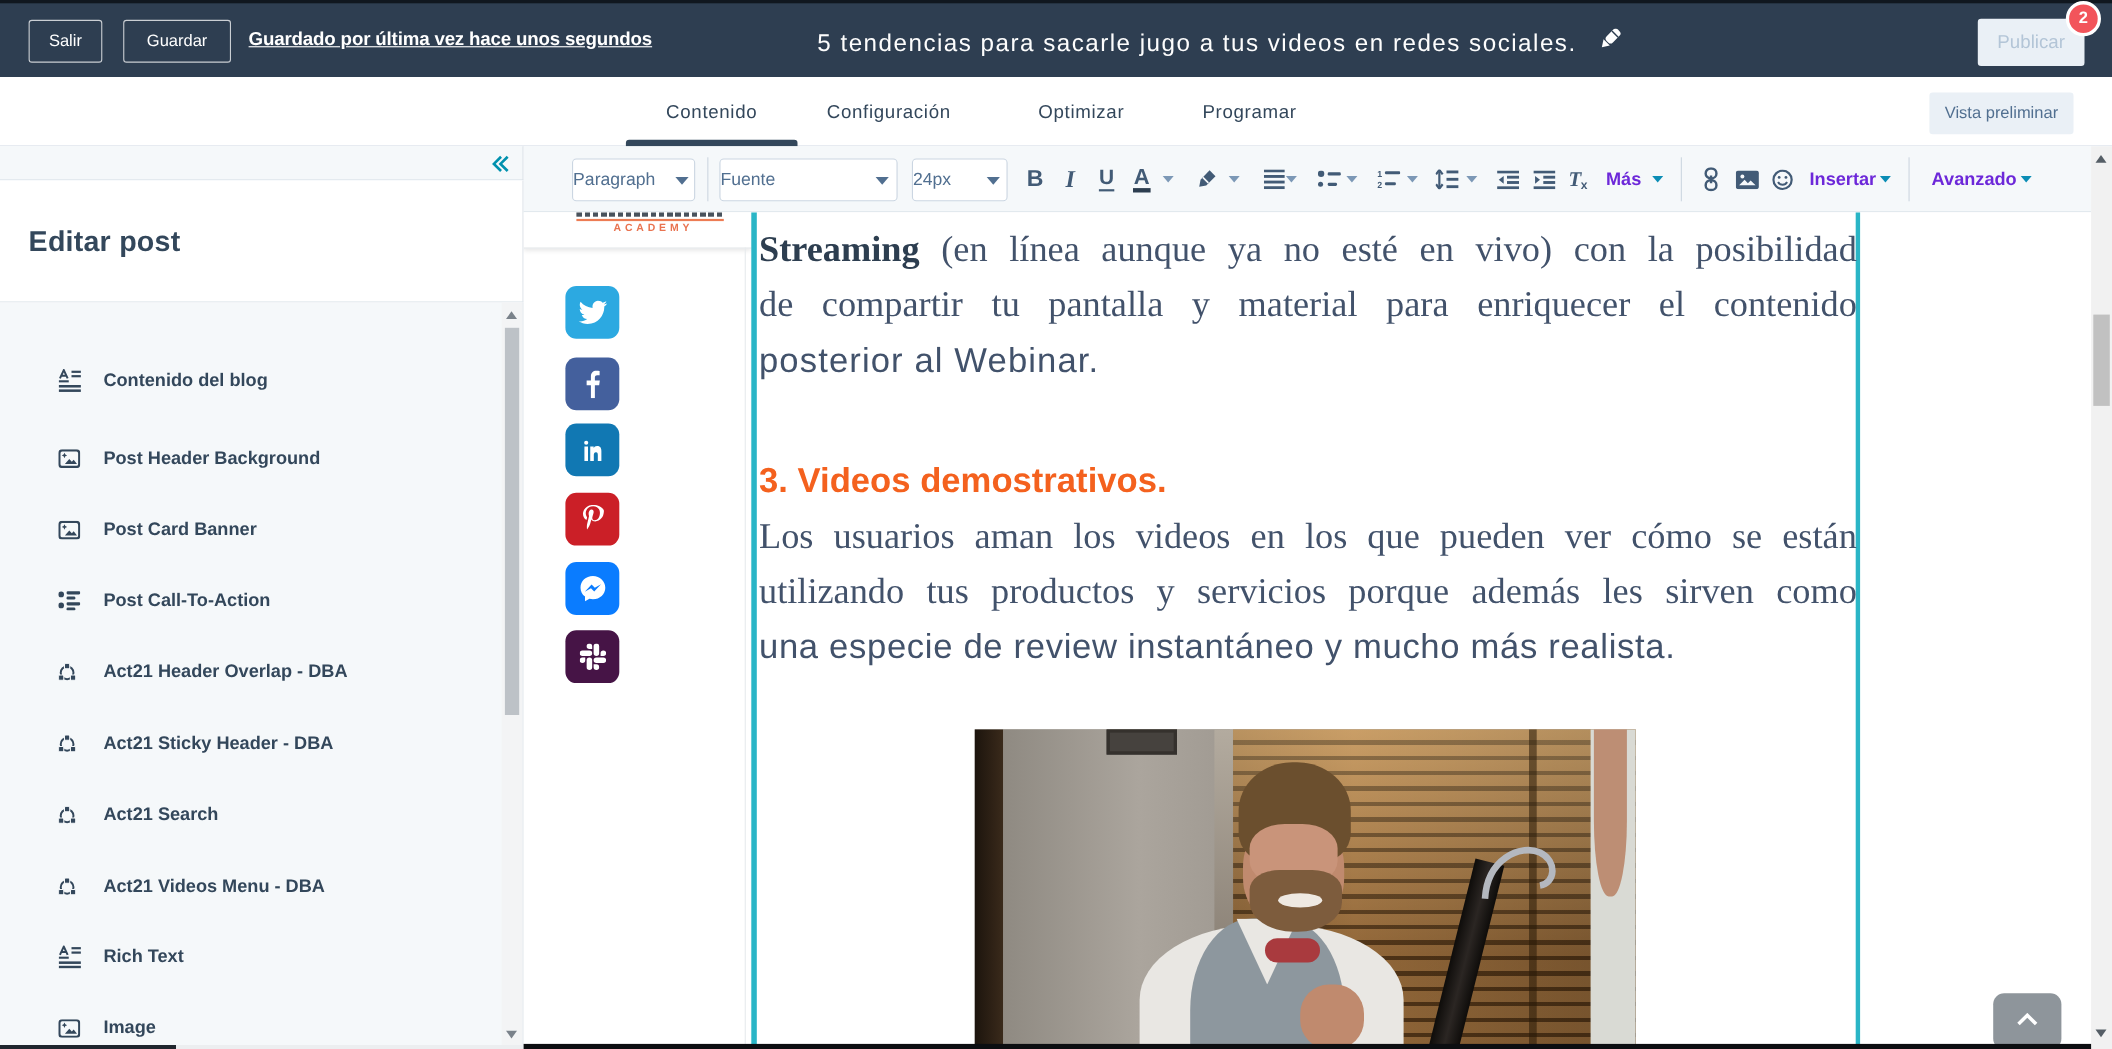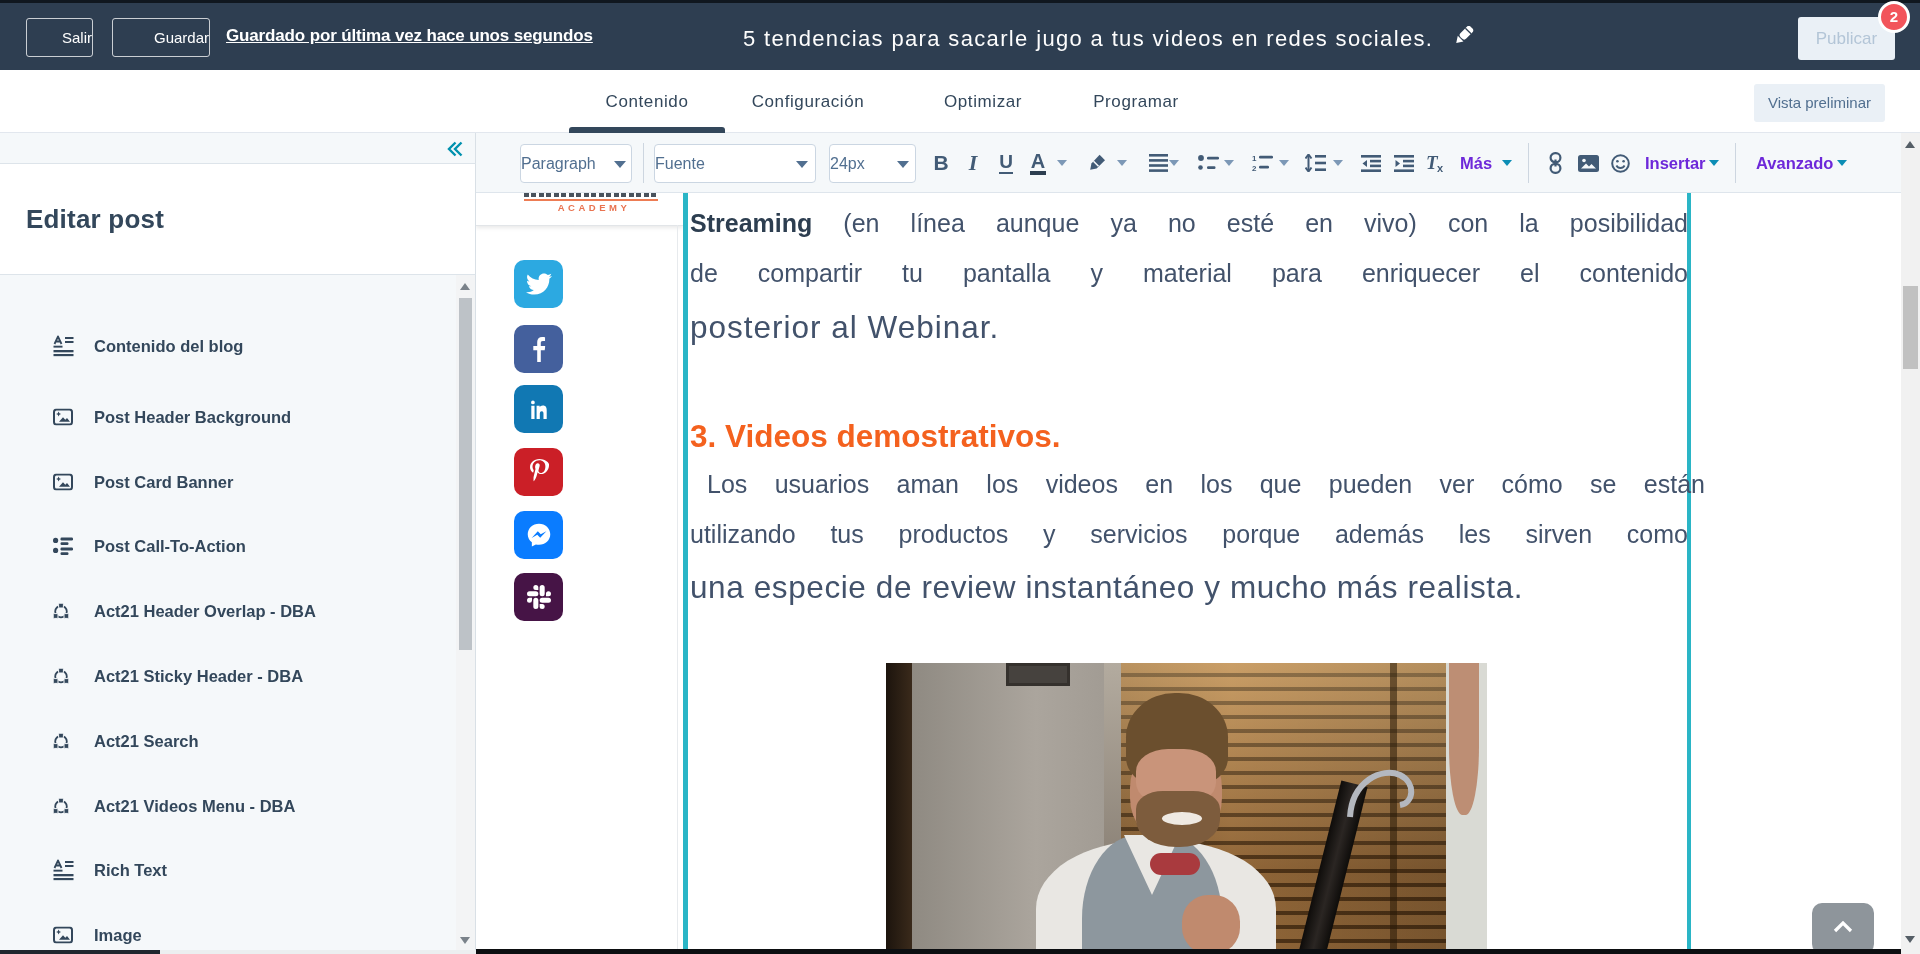--- a/index.html
+++ b/index.html
@@ -3,21 +3,21 @@
 <meta charset="utf-8">
 <style>
 html,body{margin:0;padding:0;width:1920px;height:954px;overflow:hidden;background:#fff;
   font-family:"Liberation Sans",sans-serif;}
 *{box-sizing:border-box;}
 .abs{position:absolute;}
 
 #topbar{position:absolute;left:0;top:0;width:1920px;height:70px;background:#2e3e51;}
 #topedge{position:absolute;left:0;top:0;width:1920px;height:3px;background:#10171f;}
 .tbtn{position:absolute;top:18px;height:39px;border:1px solid rgba(255,255,255,.75);
-  border-radius:3px;color:#fff;font-size:15px;line-height:37px;text-align:right;}
+  border-radius:3px;color:#fff;font-size:15px;line-height:37px;text-align:center;}
 #savedtxt{position:absolute;left:226px;top:26px;color:#fff;font-size:17px;font-weight:bold;
   text-decoration:underline;letter-spacing:-0.15px;}
 #title{position:absolute;left:743px;top:26px;color:#fdfdfd;font-size:22px;letter-spacing:1.35px;}
 #publicar{position:absolute;left:1798px;top:17px;width:97px;height:43px;background:#eaf0f6;
   border-radius:3px;color:#b3c5d7;font-size:17px;line-height:43px;text-align:center;}
 #badge{position:absolute;left:1878px;top:1px;width:32px;height:32px;border-radius:50%;
   background:#f2545b;border:3px solid #fff;color:#fff;font-size:15px;font-weight:bold;
   text-align:center;line-height:26px;}
 
 #tabbar{position:absolute;left:0;top:70px;width:1920px;height:63px;background:#fff;
@@ -63,22 +63,22 @@
   border-right:5px solid transparent;border-top:6px solid #0b8db5;}
 
 #content{position:absolute;left:476px;top:193px;width:1425px;height:761px;background:#fff;overflow:hidden;}
 #logostrip{position:absolute;left:0;top:0;width:207px;height:33px;background:#fff;
   border-bottom:1px solid #e2e5e8;box-shadow:0 2px 4px rgba(0,0,0,.09);}
 .tealline{position:absolute;top:0;height:761px;background:#2ab5c6;}
 .socbtn{position:absolute;left:38px;width:49px;height:48px;border-radius:10px;}
 .socbtn svg{position:absolute;left:50%;top:50%;transform:translate(-50%,-50%);}
 .bodyline{position:absolute;left:214px;width:997px;font-size:31.5px;color:#42526b;
   white-space:nowrap;}
-.jline{position:absolute;left:214px;width:998px;font-size:25px;color:#42526b;
-  text-align:justify;text-align-last:justify;word-spacing:1px;}
+.jline{position:absolute;left:214px;width:998px;font-size:33px;color:#42526b;
+  text-align:justify;text-align-last:justify;word-spacing:1px;font-family:Liberation Serif, serif;}
 
 #gif{position:absolute;left:410px;top:470px;width:601px;height:291px;overflow:hidden;background:#9c978f;}
 
 #scrolltop{position:absolute;left:1336px;top:710px;width:62px;height:51px;background:#8e959b;border-radius:10px;}
 </style>
 </head>
 <body>
 
 <div id="topbar">
   <div id="topedge"></div>
@@ -374,21 +374,21 @@
   <div class="socbtn" style="top:380px;background:#461446;">
     <svg width="24" height="24" viewBox="0 0 24 24">
         <path d="M5.04 15.17a2.53 2.53 0 0 1-2.52 2.52A2.53 2.53 0 0 1 0 15.17a2.53 2.53 0 0 1 2.52-2.52h2.52v2.52zM6.31 15.17a2.53 2.53 0 0 1 2.52-2.52 2.53 2.53 0 0 1 2.52 2.52v6.31A2.53 2.53 0 0 1 8.83 24a2.53 2.53 0 0 1-2.52-2.52v-6.31zM8.83 5.04a2.53 2.53 0 0 1-2.52-2.52A2.53 2.53 0 0 1 8.83 0a2.53 2.53 0 0 1 2.52 2.52v2.52H8.83zM8.83 6.31a2.53 2.53 0 0 1 2.52 2.52 2.53 2.53 0 0 1-2.52 2.52H2.52A2.53 2.53 0 0 1 0 8.83a2.53 2.53 0 0 1 2.52-2.52h6.31zM18.96 8.83a2.53 2.53 0 0 1 2.52-2.52A2.53 2.53 0 0 1 24 8.83a2.53 2.53 0 0 1-2.52 2.52h-2.52V8.83zM17.69 8.83a2.53 2.53 0 0 1-2.52 2.52 2.53 2.53 0 0 1-2.52-2.52V2.52A2.53 2.53 0 0 1 15.17 0a2.53 2.53 0 0 1 2.52 2.52v6.31zM15.17 18.96a2.53 2.53 0 0 1 2.52 2.52A2.53 2.53 0 0 1 15.17 24a2.53 2.53 0 0 1-2.52-2.52v-2.52h2.52zM15.17 17.69a2.53 2.53 0 0 1-2.52-2.52 2.53 2.53 0 0 1 2.52-2.52h6.31A2.53 2.53 0 0 1 24 15.17a2.53 2.53 0 0 1-2.52 2.52h-6.31z" fill="#fff"></path>
       </svg>
   </div>
 
   <div class="jline" style="top:16px;"><b style="color:#2d3e50;">Streaming</b> (en línea aunque ya no esté en vivo) con la posibilidad</div>
   <div class="jline" style="top:66px;">de compartir tu pantalla y material para enriquecer el contenido</div>
   <div class="bodyline" style="top:116px;letter-spacing:1px;">posterior al Webinar.</div>
   <div class="bodyline" style="top:225px;font-weight:bold;color:#f4611e;">3. Videos demostrativos.</div>
-  <div class="jline" style="top:277px;margin-left:17px;">Los usuarios aman los videos en los que pueden ver cómo se están</div>
+  <div class="jline" style="top:277px;">Los usuarios aman los videos en los que pueden ver cómo se están</div>
   <div class="jline" style="top:327px;">utilizando tus productos y servicios porque además les sirven como</div>
   <div class="bodyline" style="top:376px;letter-spacing:0.6px;">una especie de review instantáneo y mucho más realista.</div>
 
   <div id="gif">
     <div class="abs" style="left:0;top:0;width:26px;height:291px;background:linear-gradient(90deg,#1c140d,#3a2a1b);"></div>
     <div class="abs" style="left:26px;top:0;width:206px;height:291px;background:linear-gradient(90deg,#8f8a82,#aba59d 60%,#a09a92);"></div>
     <div class="abs" style="left:120px;top:0;width:64px;height:23px;background:#46423e;border:3px solid #35312d;"></div>
     <div class="abs" style="left:218px;top:0;width:17px;height:291px;background:linear-gradient(180deg,#b3ab9f,#7a7065);"></div>
     <div class="abs" style="left:235px;top:0;width:366px;height:291px;background:repeating-linear-gradient(180deg,#ad7d48 0 10px,#54381b 10px 14px);"></div>
     <div class="abs" style="left:235px;top:0;width:366px;height:291px;background:linear-gradient(180deg,rgba(255,220,160,.35),rgba(60,35,10,.25) 70%),linear-gradient(90deg,rgba(0,0,0,.15),rgba(0,0,0,0) 30%,rgba(0,0,0,.2) 90%);"></div>

